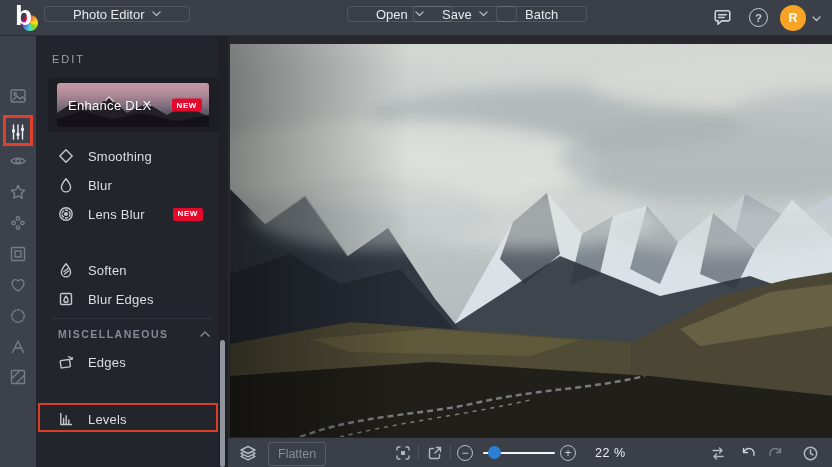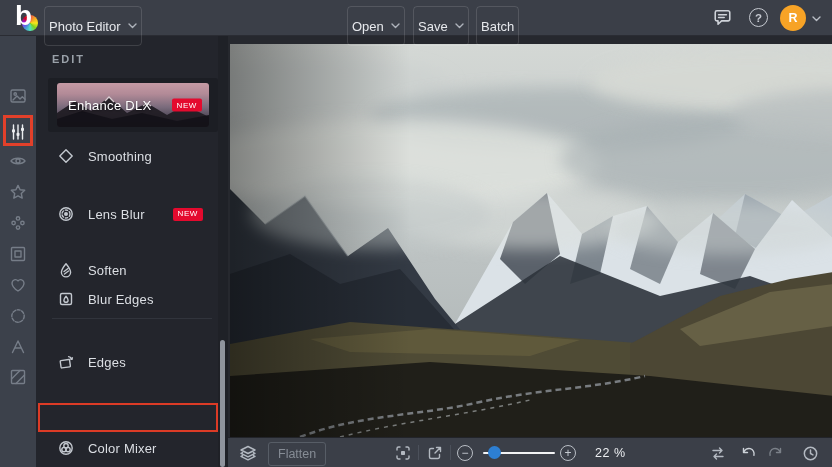--- a/index.html
+++ b/index.html
@@ -7,47 +7,47 @@
   #app{position:relative;width:832px;height:467px;}
   svg{display:block}
   .ic{stroke:currentColor;fill:none;stroke-width:1.4;stroke-linecap:round;stroke-linejoin:round}
 
   
   .topbar{position:absolute;left:0;top:0;width:832px;height:36px;background:#3b3f48;border-bottom:1px solid #2a2c33;box-sizing:border-box;z-index:6}
   .logo{position:absolute;left:9px;top:2px;width:30px;height:32px;cursor:pointer}
   .logo-disk{position:absolute;left:13px;top:13px;width:16px;height:16px;border-radius:50%;
     background:conic-gradient(#e94f4f,#f5a623,#f8e71c,#7ed321,#50e3c2,#4a90d9,#9013fe,#d0021b,#e94f4f)}
   .logo-b{position:absolute;left:6px;top:-4px;font-size:28px;font-weight:700;color:#fff;line-height:36px}
-  .tb-btn{position:absolute;top:6px;height:40px;display:flex;align-items:center;gap:7px;padding:0 4px;
+  .tb-btn{position:absolute;top:6px;height:16px;display:flex;align-items:center;gap:7px;padding:0 28px;
     border:1px solid rgba(255,255,255,.13);border-radius:4px;color:#e7e9ed;font-size:13px;cursor:pointer;box-sizing:border-box}
   .tb-btn .chev{color:#aeb3bb}
   .tb-appmenu{left:44px}
-  .tb-open{left:347px}.tb-save{left:413px}.tb-batch{left:476px}
+  .tb-open{left:347px}.tb-save{left:413px}.tb-batch{left:496px}
   .chaticon{position:absolute;left:712px;top:8px;color:#cfd3d9;cursor:pointer}
   .helpicon{position:absolute;left:749px;top:8px;width:19px;height:19px;border:1.6px solid #c6cad1;border-radius:50%;
     color:#c6cad1;font-size:11.5px;font-weight:700;display:flex;align-items:center;justify-content:center;cursor:pointer;box-sizing:border-box}
   .avatar{position:absolute;left:780px;top:5px;width:26px;height:26px;border-radius:50%;background:#f7a326;
     color:#fff;font-size:12.5px;font-weight:700;display:flex;align-items:center;justify-content:center;cursor:pointer}
   .av-chev{position:absolute;left:812px;top:16px;color:#b9bec6}
 
   
   .rail{position:absolute;left:0;top:36px;bottom:0;width:36px;background:#3c414b;z-index:5}
   .ric{position:absolute;left:9px;width:18px;height:18px;color:#767d88;cursor:pointer}
   .ric.active{color:#eceef1}
   .rail-note{position:absolute;left:3px;top:79px;width:30px;height:31px;border:3px solid #e2402a;box-sizing:border-box;pointer-events:none;z-index:7}
 
   
   .panel{position:absolute;left:36px;top:36px;bottom:0;width:192px;background:#23252c;z-index:4}
-  .panel-header{position:absolute;left:16px;top:17px;font-size:11px;font-weight:700;letter-spacing:2px;color:#9aa1a9}
+  .panel-header{position:absolute;left:16px;top:17px;font-size:11px;font-weight:400;letter-spacing:2px;color:#9aa1a9}
   .banner-card{position:absolute;left:12px;top:42px;width:170px;height:54px;background:#1c1e24;border-radius:3px}
   .banner{position:absolute;left:21px;top:47px;width:152px;height:44px;border-radius:3px;overflow:hidden;cursor:pointer;
     background:linear-gradient(180deg,#c59aa4 0%,#b28a97 25%,#7a6b7c 55%,#4a4553 80%,#33313c 100%)}
   .banner-sil{position:absolute;left:0;bottom:0;width:152px;height:44px}
   .banner-title{position:absolute;left:11px;top:50%;transform:translateY(-50%);color:#fff;font-size:13px;letter-spacing:.3px;text-shadow:0 1px 2px rgba(0,0,0,.4)}
-  .new-badge{background:#e40a2e;color:#fff;font-size:8px;font-weight:400;letter-spacing:.6px;padding:2.5px 5px;border-radius:2px;line-height:1}
+  .new-badge{background:#e40a2e;color:#fff;font-size:8px;font-weight:700;letter-spacing:.6px;padding:2.5px 5px;border-radius:2px;line-height:1}
   .banner .new-badge{position:absolute;right:7px;top:50%;transform:translateY(-50%)}
   .row{position:absolute;left:0;width:183px;height:28px;display:flex;align-items:center;padding-left:22px;box-sizing:border-box;
     color:#dcdfe4;font-size:13px;letter-spacing:.2px;gap:14px;cursor:pointer}
   .row .ico{width:16px;height:16px;color:#c3c8cf;flex:0 0 16px}
   .row .rb{margin-left:auto;margin-right:16px}
   .divider{position:absolute;left:16px;top:282px;width:160px;height:1px;background:#31343c}
   .sect{position:absolute;left:0;top:290px;width:183px;height:16px;display:flex;align-items:center;padding-left:22px;box-sizing:border-box;cursor:pointer}
   .sect-label{font-size:10.5px;font-weight:700;letter-spacing:1.5px;color:#858b94}
   .sect .chev{position:absolute;left:164px;top:5px;color:#858b94}
   .levels-note{position:absolute;left:2px;top:367px;width:180px;height:29px;border:2.5px solid #dc3b26;box-sizing:border-box;pointer-events:none;z-index:7}
@@ -175,20 +175,26 @@
       <span class="banner-title">Enhance DLX</span>
       <span class="new-badge">NEW</span>
     </div>
 
     <div class="row" style="top:106px">
       <svg class="ic ico" viewBox="0 0 16 16">
           <path d="M8 1.8L14.2 8 8 14.2 1.8 8z"></path>
         </svg>
       <span>Smoothing</span>
     </div>
+    <div class="row" style="top:135px">
+      <svg class="ic ico" viewBox="0 0 16 16">
+          <path d="M8 1.8C8 1.8 3.4 7.4 3.4 10.3a4.6 4.6 0 0 0 9.2 0C12.6 7.4 8 1.8 8 1.8z"></path>
+        </svg>
+      <span>Blur</span>
+    </div>
     <div class="row" style="top:164px">
       <svg class="ic ico" viewBox="0 0 16 16">
           <circle cx="8" cy="8" r="6.2"></circle>
           <circle cx="8" cy="8" r="2" fill="currentColor" stroke="none"></circle>
           <circle cx="8" cy="8" r="4" stroke-dasharray="2.4 2"></circle>
         </svg>
       <span>Lens Blur</span>
       <span class="new-badge rb">NEW</span>
     </div>
     <div class="row" style="top:249px">
@@ -201,39 +207,43 @@
     <div class="row" style="top:220px">
       <svg class="ic ico" viewBox="0 0 16 16">
           <path d="M8 1.8C8 1.8 3.4 7.4 3.4 10.3a4.6 4.6 0 0 0 9.2 0C12.6 7.4 8 1.8 8 1.8z"></path>
           <path d="M6 9.5l4-3M6.5 12l4-3"></path>
         </svg>
       <span>Soften</span>
     </div>
 
     <div class="divider"></div>
 
+    <div class="sect">
+      <span class="sect-label">MISCELLANEOUS</span>
+      <svg class="ic chev" width="10" height="6" viewBox="0 0 10 6">
+          <polyline points="1,5 5,1 9,5"></polyline>
+        </svg>
+    </div>
 
     <div class="row" style="top:312px">
       <svg class="ic ico" viewBox="0 0 16 16">
           <rect x="2.6" y="6" width="9.4" height="7.4" rx="0.8" transform="rotate(-8 7.3 9.7)"></rect>
           <path d="M10.6 2.6c1.6.3 2.8 1.3 3.2 2.8"></path>
           <path d="M14.4 3.8l-.6 1.6-1.6-.5"></path>
         </svg>
       <span>Edges</span>
     </div>
+    <div class="row" style="top:369px">
+      <svg class="ic ico" viewBox="0 0 16 16">
+          <path d="M2.8 2.5v11h10.7"></path>
+          <path d="M5.6 13.5V7.5M8.2 13.5V4.8M10.8 13.5V9"></path>
+        </svg>
+      <span>Levels</span>
+    </div>
     <div class="levels-note"></div>
-    <div class="row" style="top:398px">
-      <svg class="ic ico" viewBox="0 0 16 16">
-          <circle cx="8" cy="8" r="6.2"></circle>
-          <circle cx="8" cy="5.7" r="2.2"></circle>
-          <circle cx="6" cy="9.6" r="2.2"></circle>
-          <circle cx="10" cy="9.6" r="2.2"></circle>
-        </svg>
-      <span>Color Mixer</span>
-    </div>
 
     <div class="scroll-track"></div>
     <div class="scroll-thumb"></div>
   </div>
 
   <div class="canvas">
     <svg class="photo" viewBox="0 0 602 393" preserveAspectRatio="none">
       <defs>
         <linearGradient id="sky" x1="0" y1="0" x2="0" y2="1">
           <stop offset="0" stop-color="#d4d8d5"></stop>

